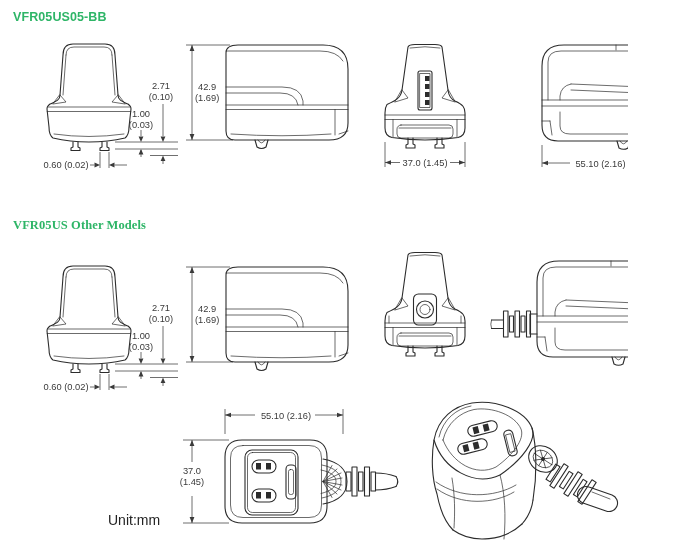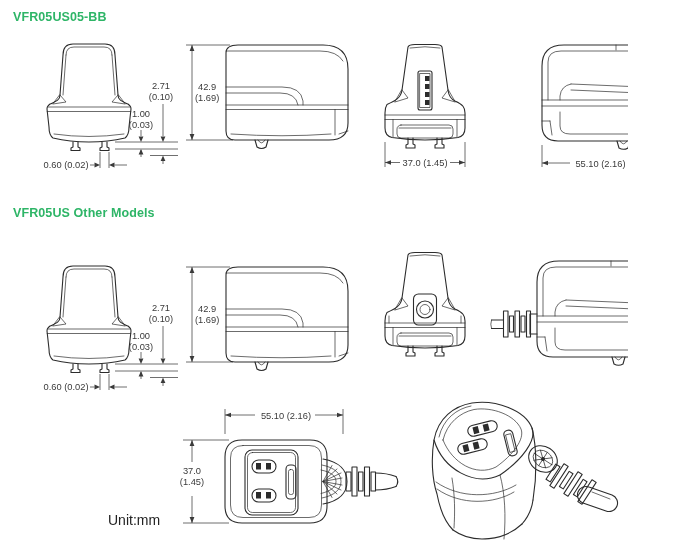--- a/index.html
+++ b/index.html
@@ -132,21 +132,21 @@
     </g>
     <g>
       <path class="sd" d="M 14,107 V 129 M 131,107 V 129"></path>
       <path class="sd" d="M 14,125 H 42 M 103,125 H 131"></path>
       <polygon class="ah" points="14,125 20,122.7 20,127.3"></polygon>
       <polygon class="ah" points="131,125 125,122.7 125,127.3"></polygon>
       <text text-anchor="middle" x="72.5" y="128.5">55.10 (2.16)</text>
     </g>
   </svg>
 
-  <div class="sec-title" style="left:13px; top:206px;">VFR05US Other Models</div>
+  <div class="sec-title" style="left:13px; top:218px;font-family:Liberation Serif, serif;">VFR05US Other Models</div>
 
   <svg class="view" style="left:30px; top:260px;" width="150" height="150" viewBox="0 0 150 150">
     <g>
       <path class="s1" d="M 43,6 L 75,6 Q 85,6 85,17 L 88,57 C 88,63 94,64 98,66 Q 101,68 101,71 L 99,89 Q 99,97 95,100 Q 78,104 59,104 Q 40,104 23,100 Q 19,97 19,89 L 17,71 Q 17,68 20,66 C 24,64 30,63 30,57 L 33,17 Q 33,6 43,6 Z"></path>
       <path class="s2" d="M 36,17 Q 36,9 44,9 L 74,9 Q 82,9 82,17"></path>
       <path class="s2" d="M 36,17 L 33,57 M 82,17 L 85,57"></path>
       <path class="s2" d="M 30,57 L 36,64 L 23,66 Z M 88,57 L 82,64 L 95,66 Z"></path>
       <path class="s2" d="M 17.3,69 H 100.7 M 17.2,73.5 H 100.8"></path>
       <path class="s2" d="M 24,96 Q 59,101 94,96"></path>
     </g>

